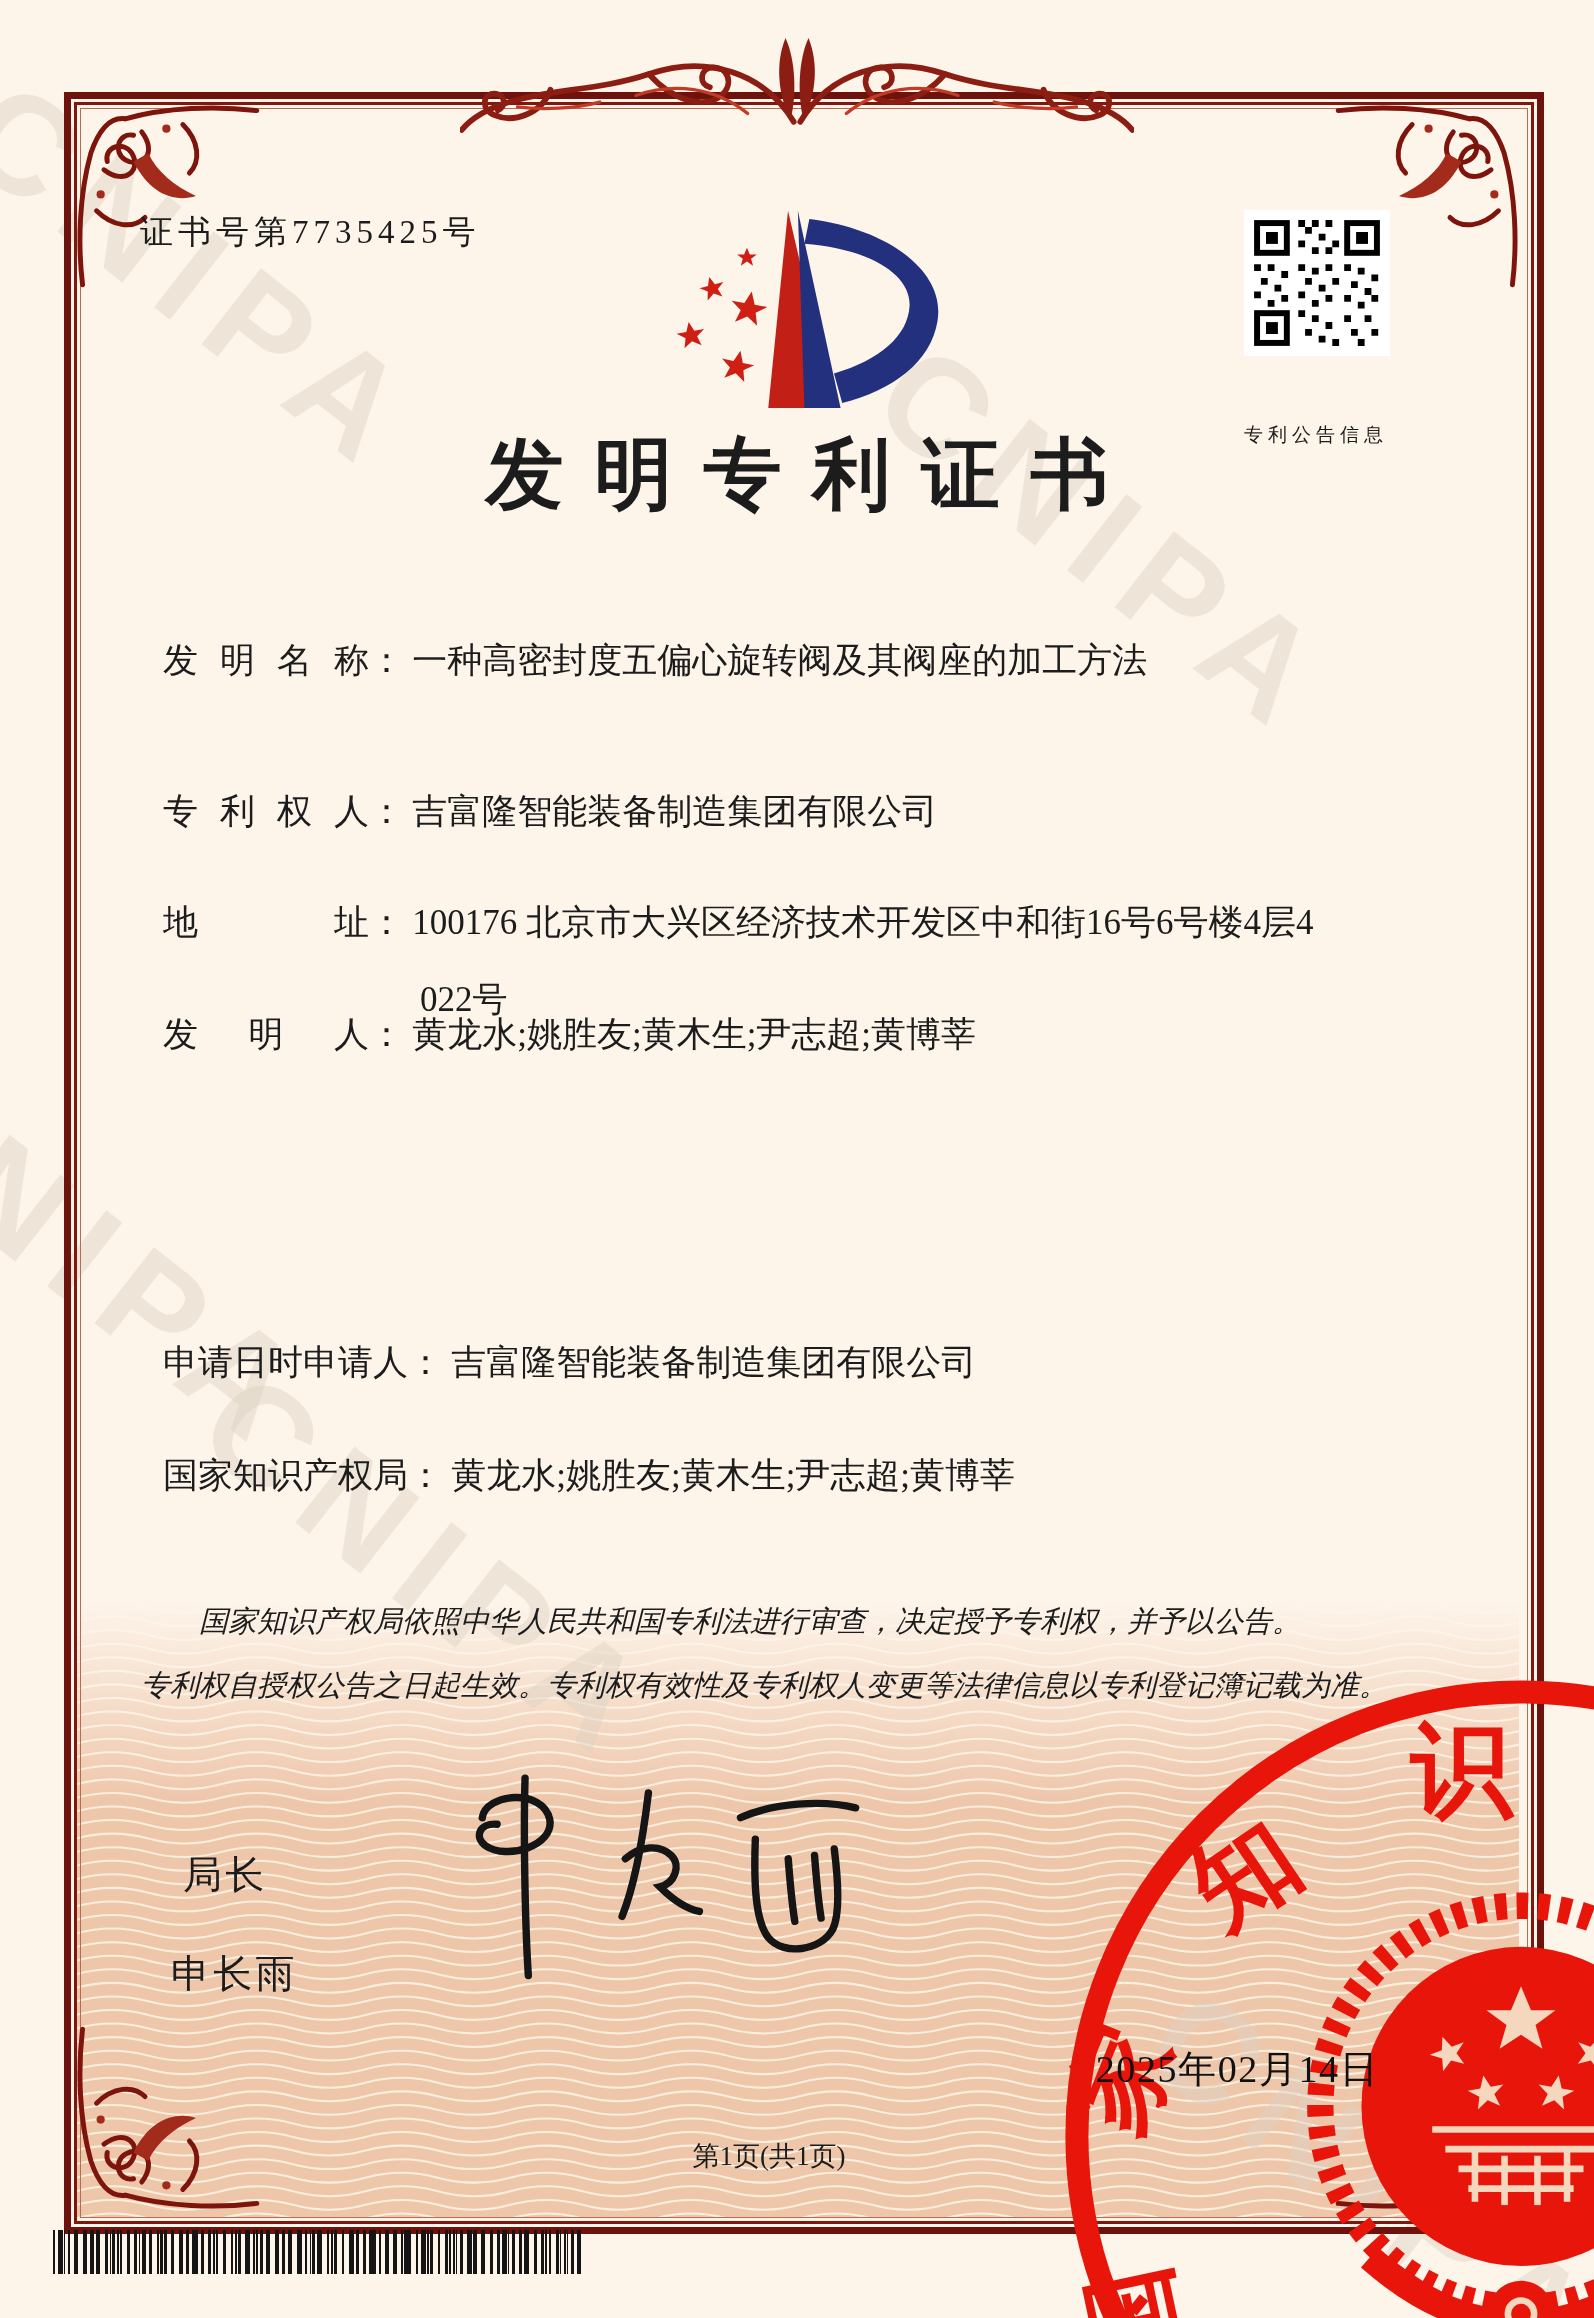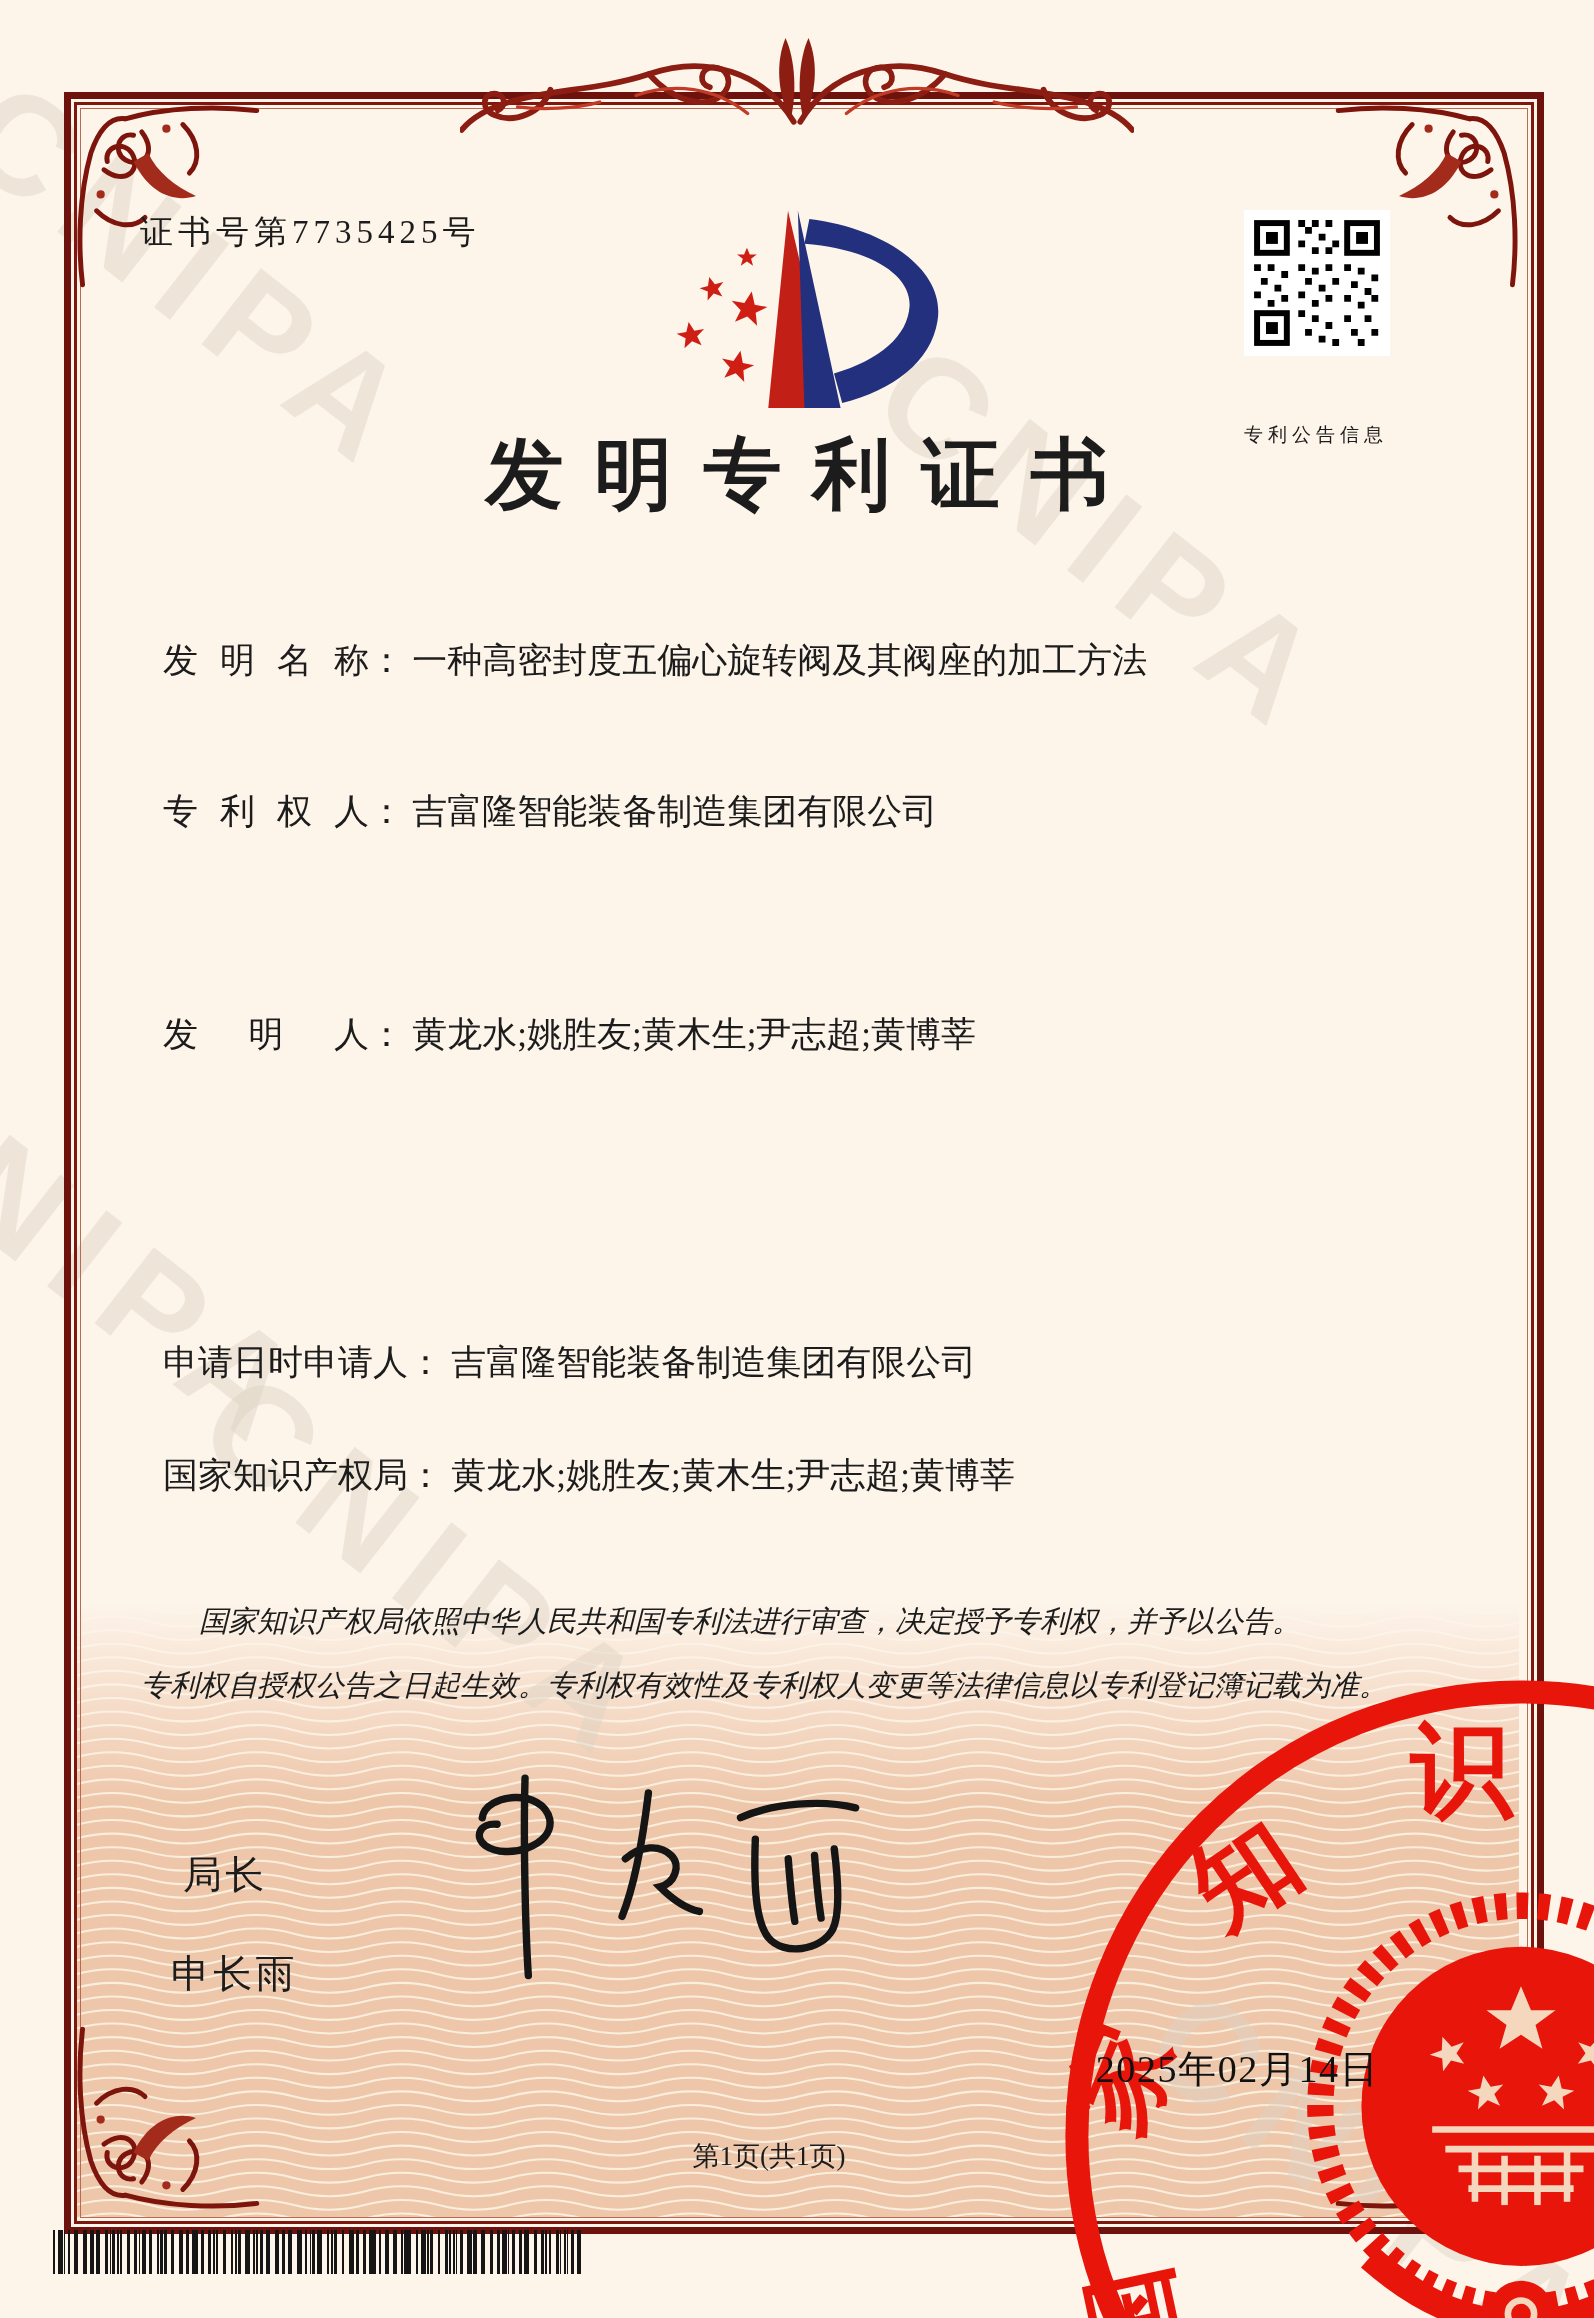--- a/index.html
+++ b/index.html
@@ -220,20 +220,24 @@
   <div class="title">发明专利证书</div>
 
   <div class="row" style="top:637px">
     <span class="jl">发明名称</span><span>：</span><span class="val">一种高密封度五偏心旋转阀及其阀座的加工方法</span>
   </div>
 
   <div class="row" style="top:788px">
     <span class="jl">专利权人</span><span>：</span><span class="val">吉富隆智能装备制造集团有限公司</span>
   </div>
 
+  <div class="row" style="top:899px">
+    <span class="jl">地址</span><span>：</span><span class="val">100176 北京市大兴区经济技术开发区中和街16号6号楼4层4</span>
+    <span class="addr2" style="margin-left:257px">022号</span>
+  </div>
 
   <div class="row" style="top:1011px">
     <span class="jl">发明人</span><span>：</span><span class="val">黄龙水;姚胜友;黄木生;尹志超;黄博莘</span>
   </div>
 
 
 
   <div class="row" style="top:1339px">
     <span>申请日时申请人</span><span>：</span><span class="val">吉富隆智能装备制造集团有限公司</span>
   </div>

